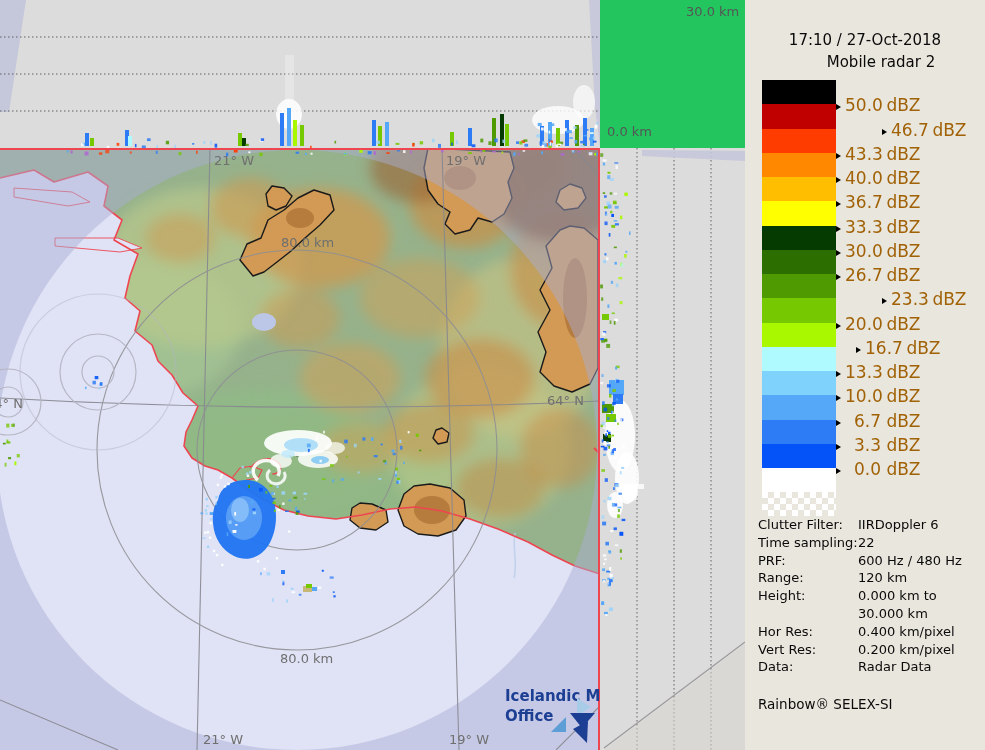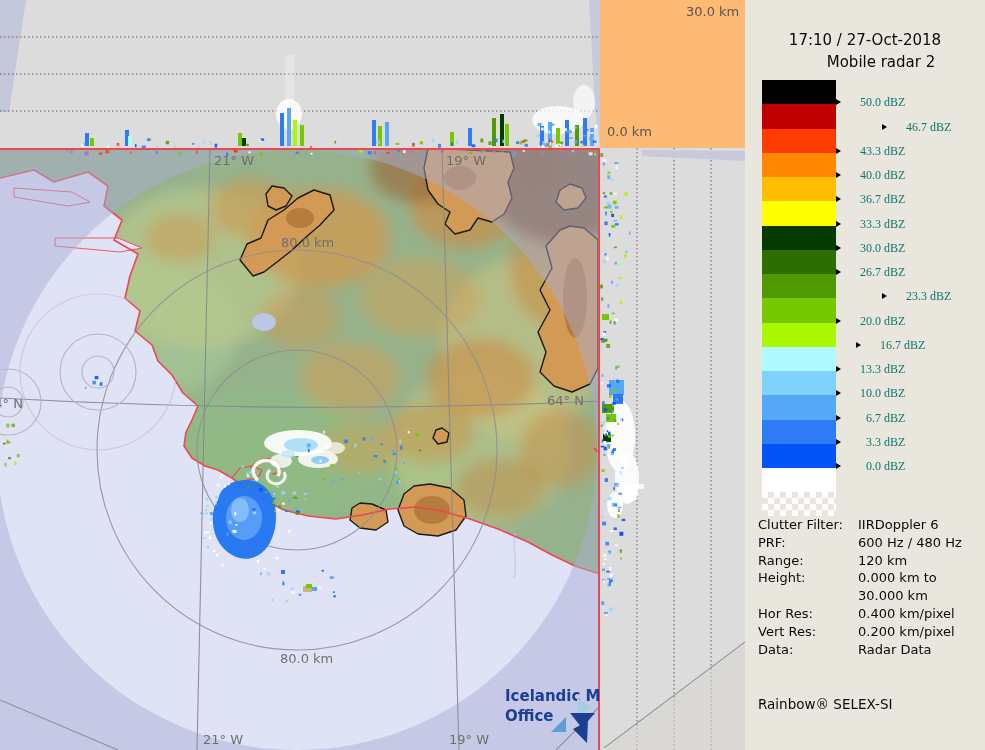--- a/index.html
+++ b/index.html
@@ -1,38 +1,38 @@
 <!DOCTYPE html>
 <html><head>
 <meta charset="utf-8">
 <style>
   html,body{margin:0;padding:0;}
   #app{position:relative;width:985px;height:750px;overflow:hidden;
        font-family:"DejaVu Sans",sans-serif;background:#e9e6dd;}
   
   #top-strip{position:absolute;left:0;top:0;width:600px;height:148px;background:#dcdcdc;}
-  #corner{position:absolute;left:600px;top:0;width:145px;height:148px;background:#fdba74;padding-left:40px;}
+  #corner{position:absolute;left:600px;top:0;width:145px;height:148px;background:#22c55e;padding-left:40px;}
   #map-panel{position:absolute;left:0;top:148px;width:600px;height:602px;background:#b7bcdc;}
   #right-strip{position:absolute;left:600px;top:148px;width:145px;height:602px;background:#dcdcdc;}
   #sidebar{position:absolute;left:745px;top:0;width:240px;height:750px;background:#e9e6dd;}
   svg{display:block}
   .axis-label{position:absolute;font-size:13px;color:#565656;white-space:nowrap;}
   #lbl-max{left:86px;top:4px;}
   #lbl-min{left:7px;top:124px;}
   
   .title-line{width:100%;text-align:center;color:#0a0a0a;white-space:nowrap;}
   #t1{position:absolute;top:5px;left:0;font-size:16px;}
   #t2{position:absolute;top:31px;left:0;font-size:15px;}
   #t3{position:absolute;top:53px;left:16px;font-size:15px;}
   #colorbar{position:absolute;left:17px;top:80px;width:74px;}
   .band{width:74px;}
   #checker{position:relative;width:74px;height:24px;overflow:hidden;}
   .chk{position:absolute;width:6px;height:6px;background:#fff;}
   #legend-labels{position:absolute;left:0;top:0;width:240px;height:520px;pointer-events:none;}
-  .leg-label{position:absolute;left:91px;font-size:12px;color:#0f766e;white-space:pre;font-family:Liberation Serif, serif;}
+  .leg-label{position:absolute;left:91px;font-size:17px;color:#a16207;white-space:pre;}
   .tri{display:inline-block;width:0;height:0;border-left:5px solid #000;
        border-top:3.5px solid transparent;border-bottom:3.5px solid transparent;
        margin-right:4px;vertical-align:1px;}
   .num{display:inline-block;width:36px;text-align:right;}
   #meta{position:absolute;left:13px;top:516px;width:222px;font-size:13px;color:#0a0a0a;}
   .meta-row{display:flex;line-height:17.8px;}
   .meta-label{width:100px;flex:none;}
   .meta-value{flex:1;white-space:nowrap;}
   #rainbow{position:absolute;left:13px;top:696px;font-size:13.5px;color:#0a0a0a;}
 </style>
@@ -696,20 +696,24 @@
         <div class="leg-label" style="top: 410.5px;"><span class="tri"></span><span class="num">6.7</span><span> dBZ</span></div>
         <div class="leg-label" style="top: 434.75px;"><span class="tri"></span><span class="num">3.3</span><span> dBZ</span></div>
         <div class="leg-label" style="top: 459px;"><span class="tri"></span><span class="num">0.0</span><span> dBZ</span></div>
       </div>
     <div id="meta">
         <div class="meta-row">
           <div class="meta-label">Clutter Filter:</div>
           <div class="meta-value">IIRDoppler 6</div>
         </div>
         <div class="meta-row">
+          <div class="meta-label">Time sampling:</div>
+          <div class="meta-value">22</div>
+        </div>
+        <div class="meta-row">
           <div class="meta-label">PRF:</div>
           <div class="meta-value">600 Hz / 480 Hz</div>
         </div>
         <div class="meta-row">
           <div class="meta-label">Range:</div>
           <div class="meta-value">120 km</div>
         </div>
         <div class="meta-row">
           <div class="meta-label">Height:</div>
           <div class="meta-value">0.000 km to</div>

